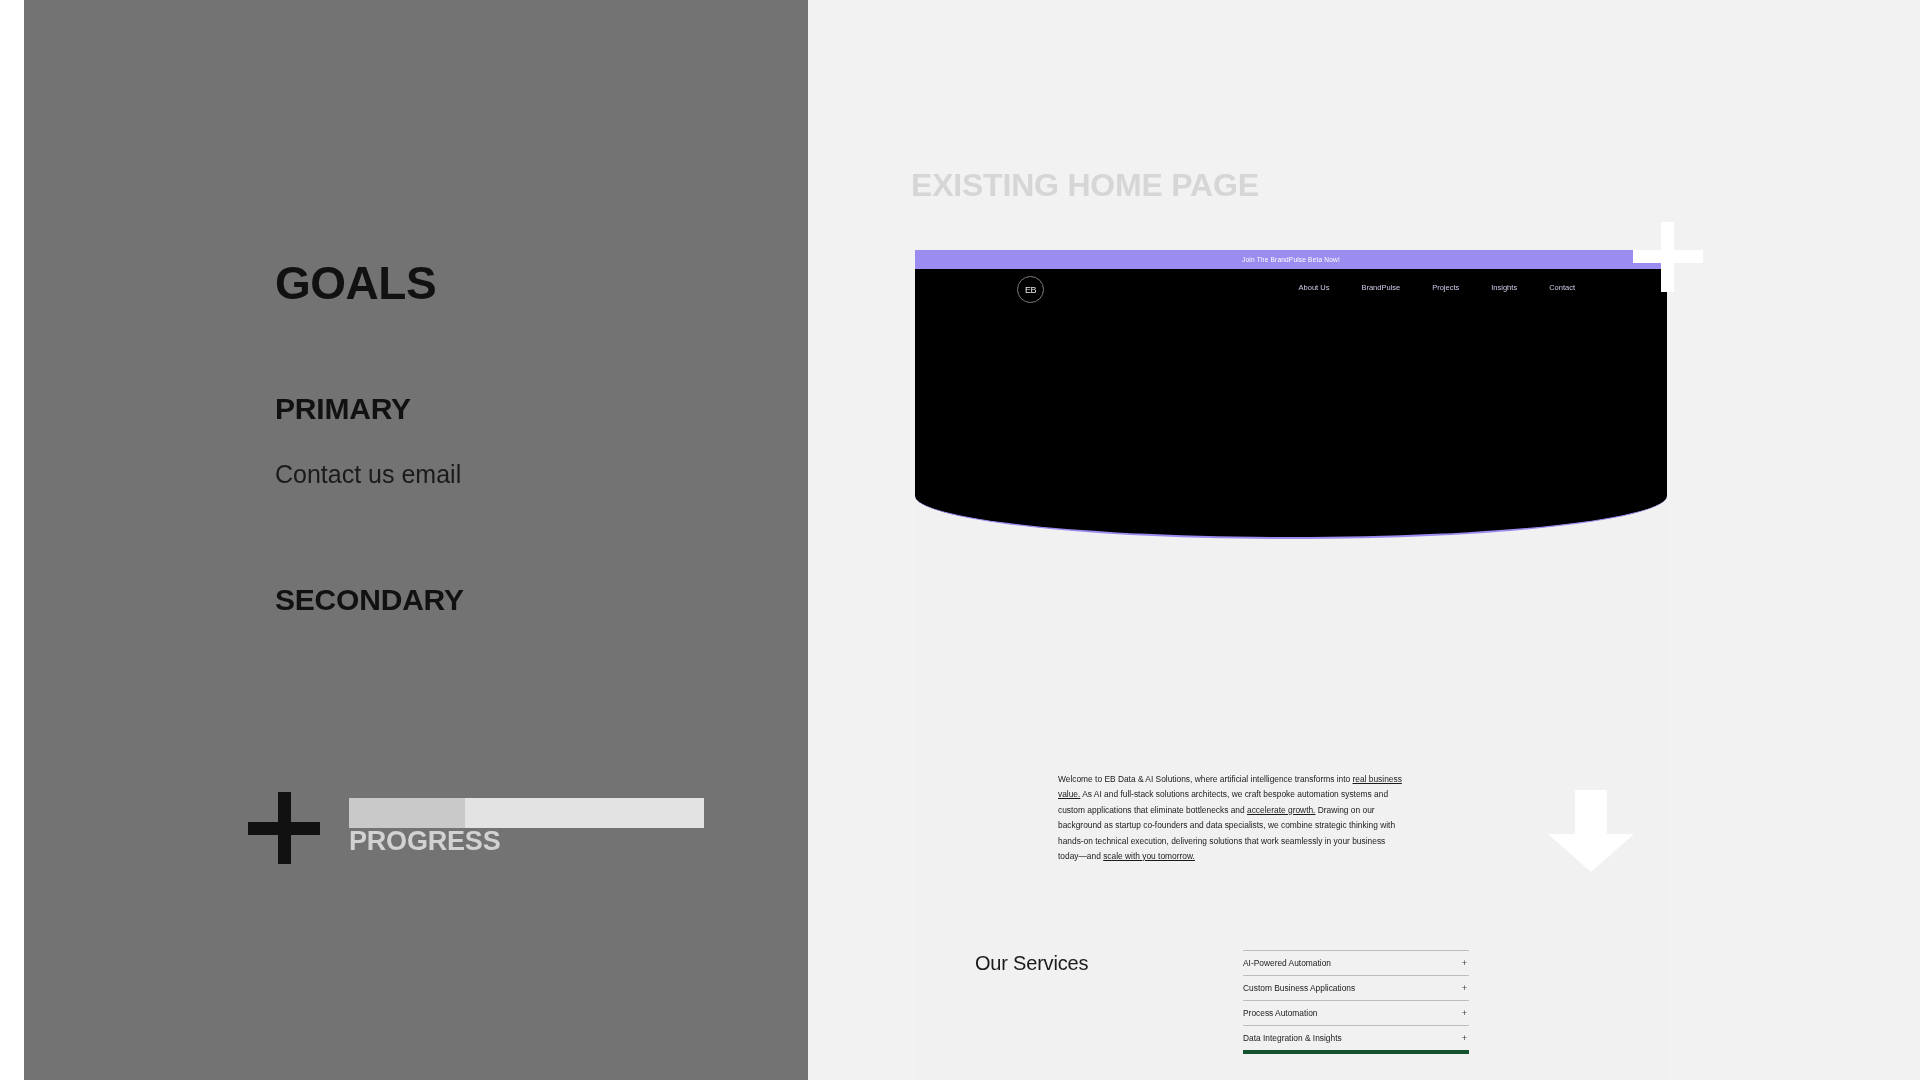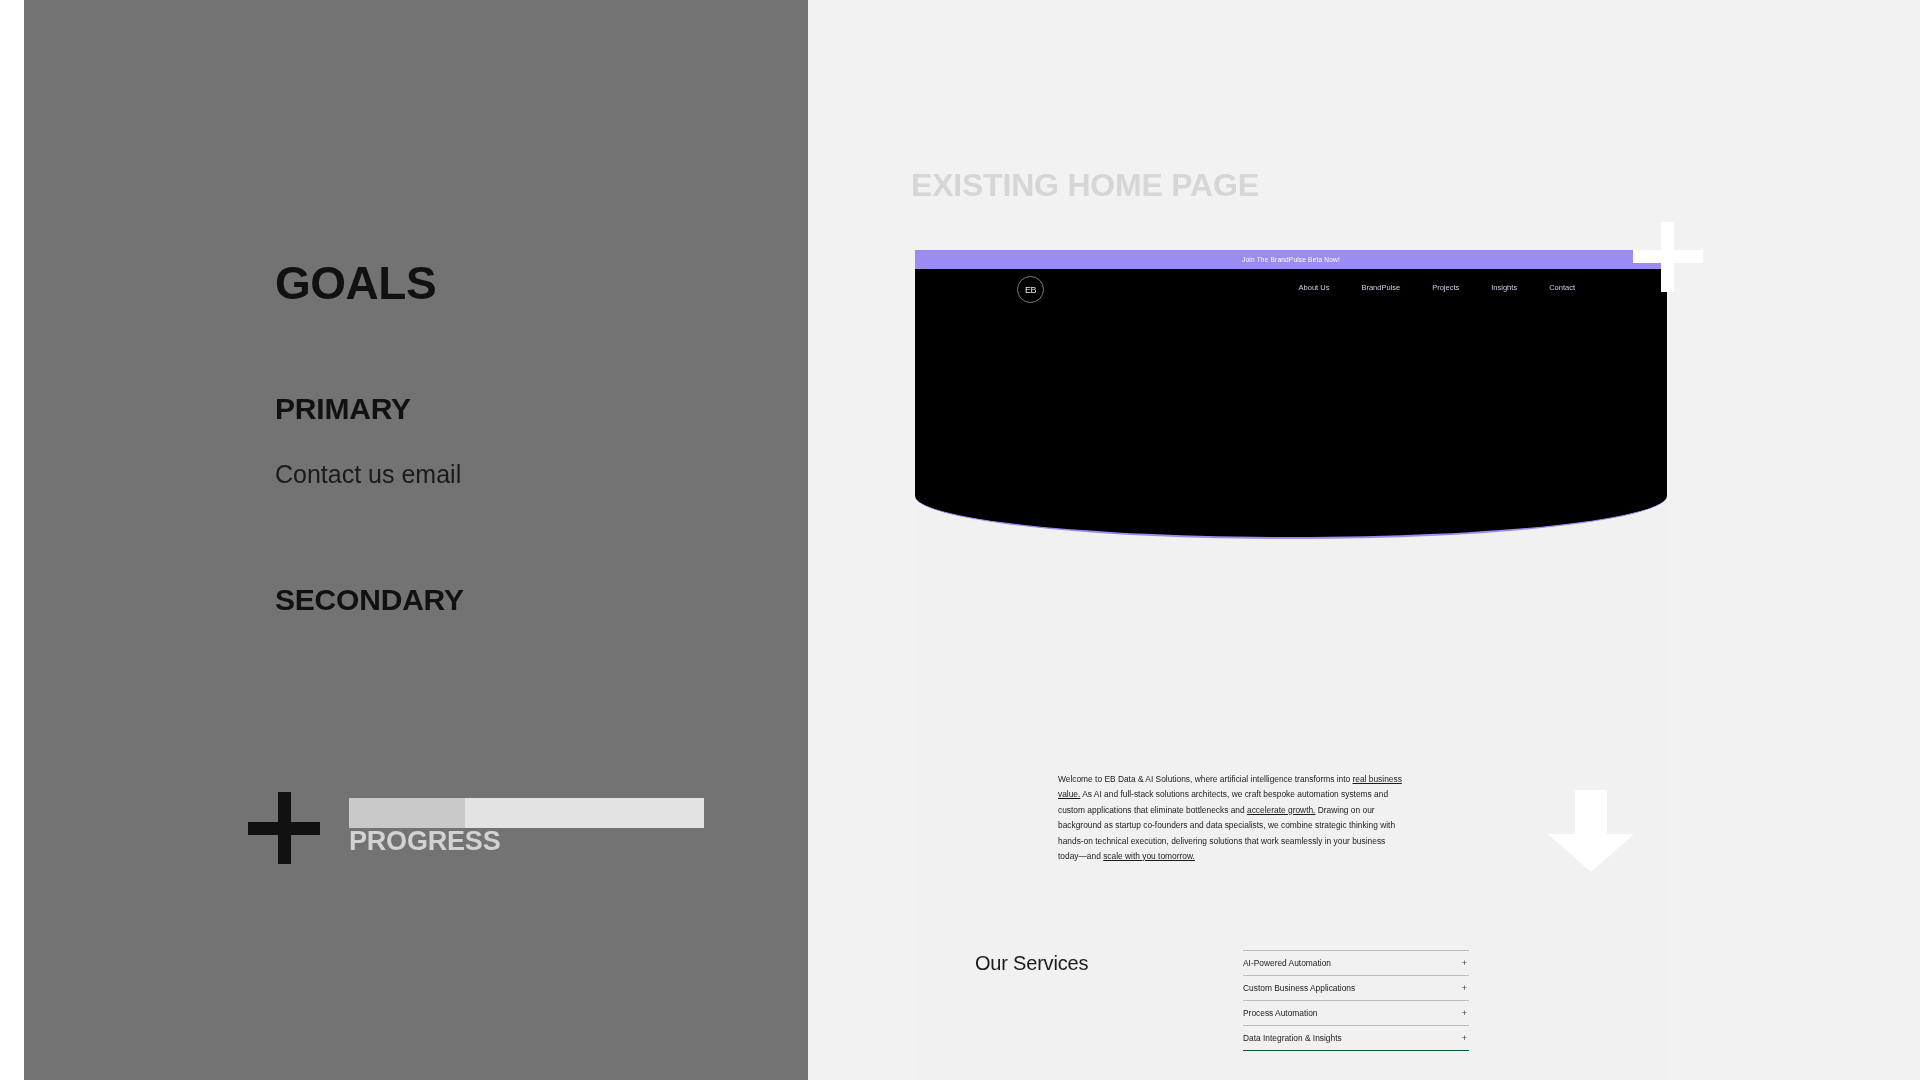--- a/index.html
+++ b/index.html
@@ -234,21 +234,21 @@
   }
   .service-row {
     display: flex;
     justify-content: space-between;
     align-items: center;
     border-top: 1px solid #bdbdbd;
     padding: 7px 2px 7px 0;
     font-size: 8.4px;
     color: #1b1b1b;
   }
-  .service-row:last-child { border-bottom: 1px solid #14532d; gap: 16px; }
+  .service-row:last-child { border-bottom: 4px solid #14532d; gap: 16px; }
   .service-plus { font-size: 9px; color: #444; }
   
   .arrow {
     position: absolute;
     left: 740px; top: 790px;
     width: 86px; height: 80px;
   }
   .arrow .shaft {
     position: absolute;
     left: 27px; top: 0;

